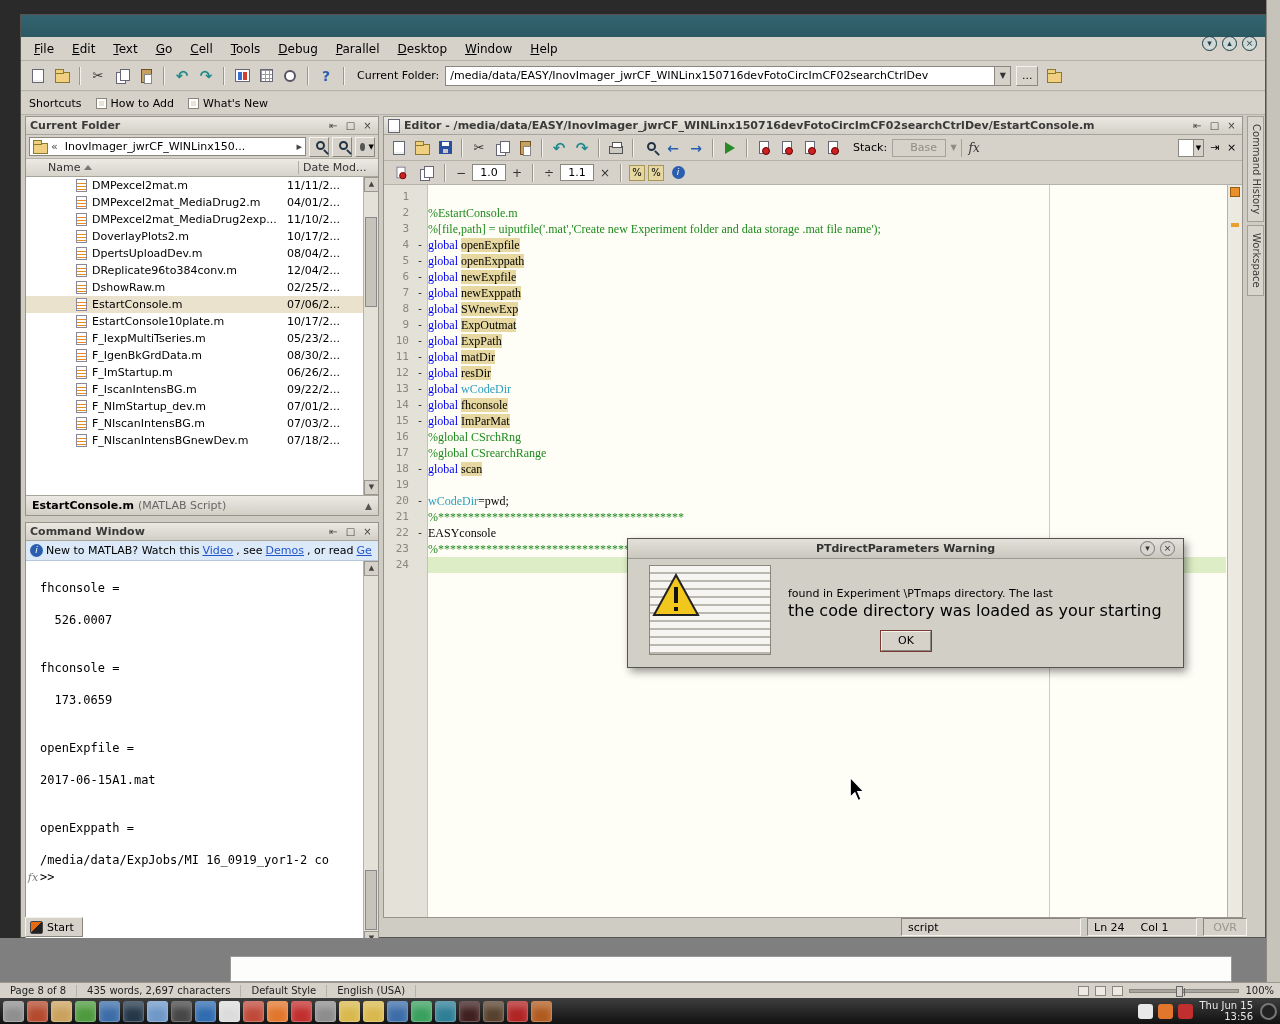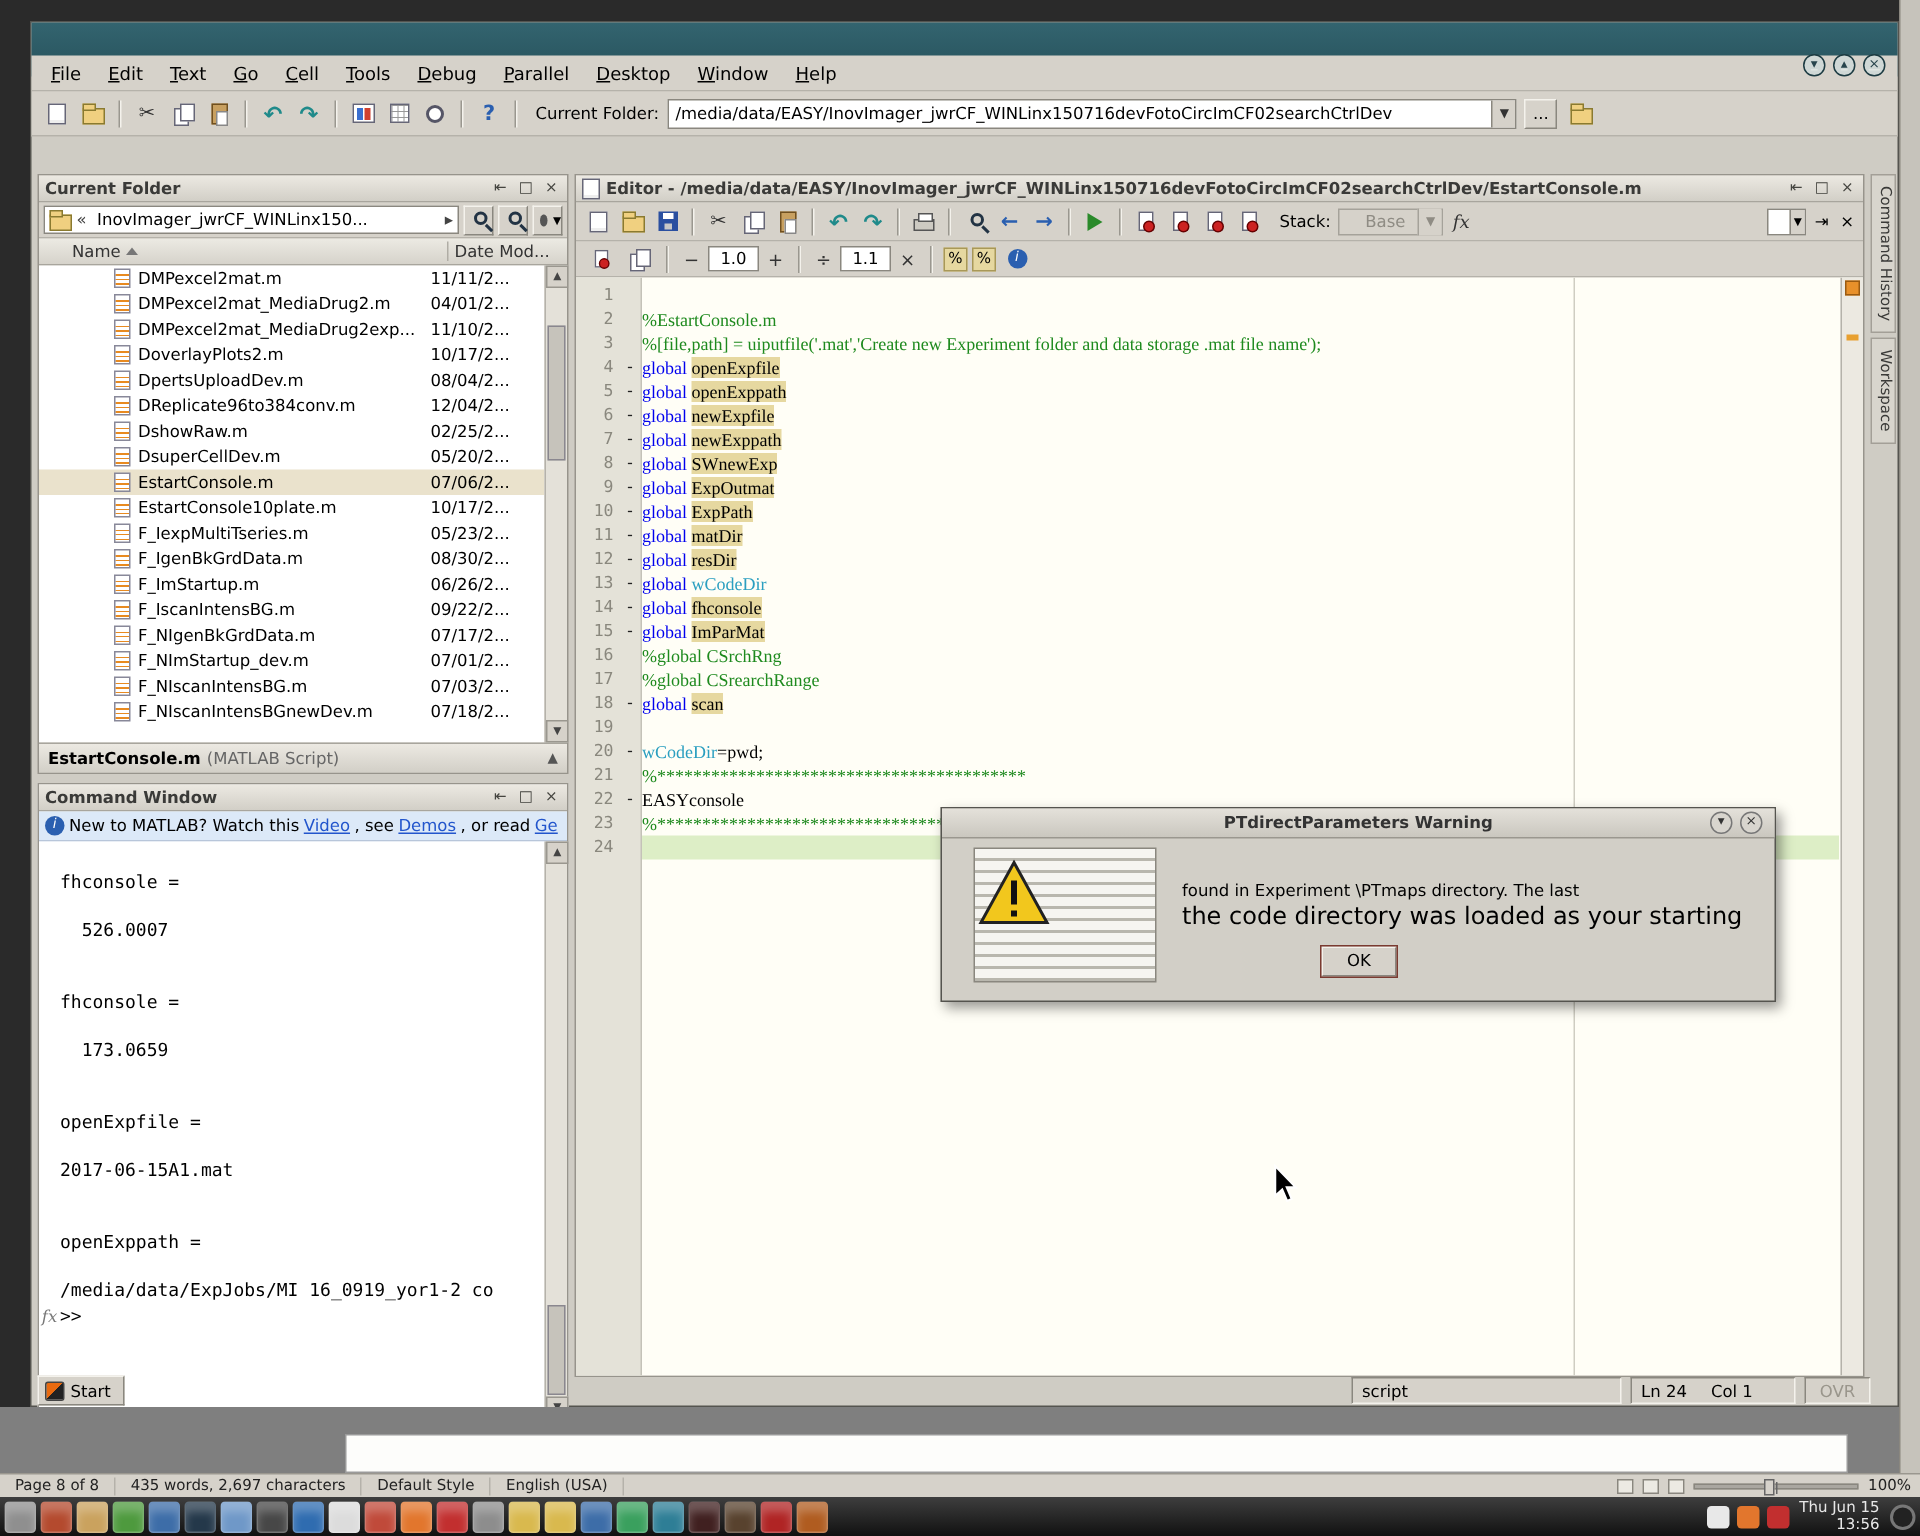--- a/index.html
+++ b/index.html
@@ -260,20 +260,33 @@
     <span class="combo" id="main-path-combo">
       <span class="ctext">/media/data/EASY/InovImager_jwrCF_WINLinx150716devFotoCircImCF02searchCtrlDev</span>
       <span class="cbtn">▼</span>
     </span>
     <span class="raised" id="browse-btn">...</span>
     <span class="tile" id="upfolder-btn">
         <span class="i-folder"></span>
       </span>
   </div>
 
+  <div id="shortcutbar">
+    <span>Shortcuts</span>
+    <span id="shortcut-items" style="display:flex;gap:14px;">
+        <span class="sc-item">
+          <span class="sc-ic"></span>
+          <span>How to Add</span>
+        </span>
+        <span class="sc-item">
+          <span class="sc-ic"></span>
+          <span>What's New</span>
+        </span>
+      </span>
+  </div>
 
   <div class="panel" id="panel-cf">
     <div class="phead">
       <span class="ptitle">Current Folder</span>
       <span class="pbtns">
         <span class="pbtn">⇤</span>
         <span class="pbtn">□</span>
         <span class="pbtn">×</span>
       </span>
     </div>
@@ -331,25 +344,20 @@
         <div class="cf-row">
           <span class="mfile-icon"></span>
           <span class="cf-name">DReplicate96to384conv.m</span>
           <span class="cf-date">12/04/2...</span>
         </div>
         <div class="cf-row">
           <span class="mfile-icon"></span>
           <span class="cf-name">DshowRaw.m</span>
           <span class="cf-date">02/25/2...</span>
         </div>
-        <div class="cf-row">
-          <span class="mfile-icon"></span>
-          <span class="cf-name">DsuperCellDev.m</span>
-          <span class="cf-date">05/20/2...</span>
-        </div>
         <div class="cf-row sel">
           <span class="mfile-icon"></span>
           <span class="cf-name">EstartConsole.m</span>
           <span class="cf-date">07/06/2...</span>
         </div>
         <div class="cf-row">
           <span class="mfile-icon"></span>
           <span class="cf-name">EstartConsole10plate.m</span>
           <span class="cf-date">10/17/2...</span>
         </div>
@@ -365,25 +373,20 @@
         </div>
         <div class="cf-row">
           <span class="mfile-icon"></span>
           <span class="cf-name">F_ImStartup.m</span>
           <span class="cf-date">06/26/2...</span>
         </div>
         <div class="cf-row">
           <span class="mfile-icon"></span>
           <span class="cf-name">F_IscanIntensBG.m</span>
           <span class="cf-date">09/22/2...</span>
-        </div>
-        <div class="cf-row">
-          <span class="mfile-icon"></span>
-          <span class="cf-name">F_NIgenBkGrdData.m</span>
-          <span class="cf-date">07/17/2...</span>
         </div>
         <div class="cf-row">
           <span class="mfile-icon"></span>
           <span class="cf-name">F_NImStartup_dev.m</span>
           <span class="cf-date">07/01/2...</span>
         </div>
         <div class="cf-row">
           <span class="mfile-icon"></span>
           <span class="cf-name">F_NIscanIntensBG.m</span>
           <span class="cf-date">07/03/2...</span>

